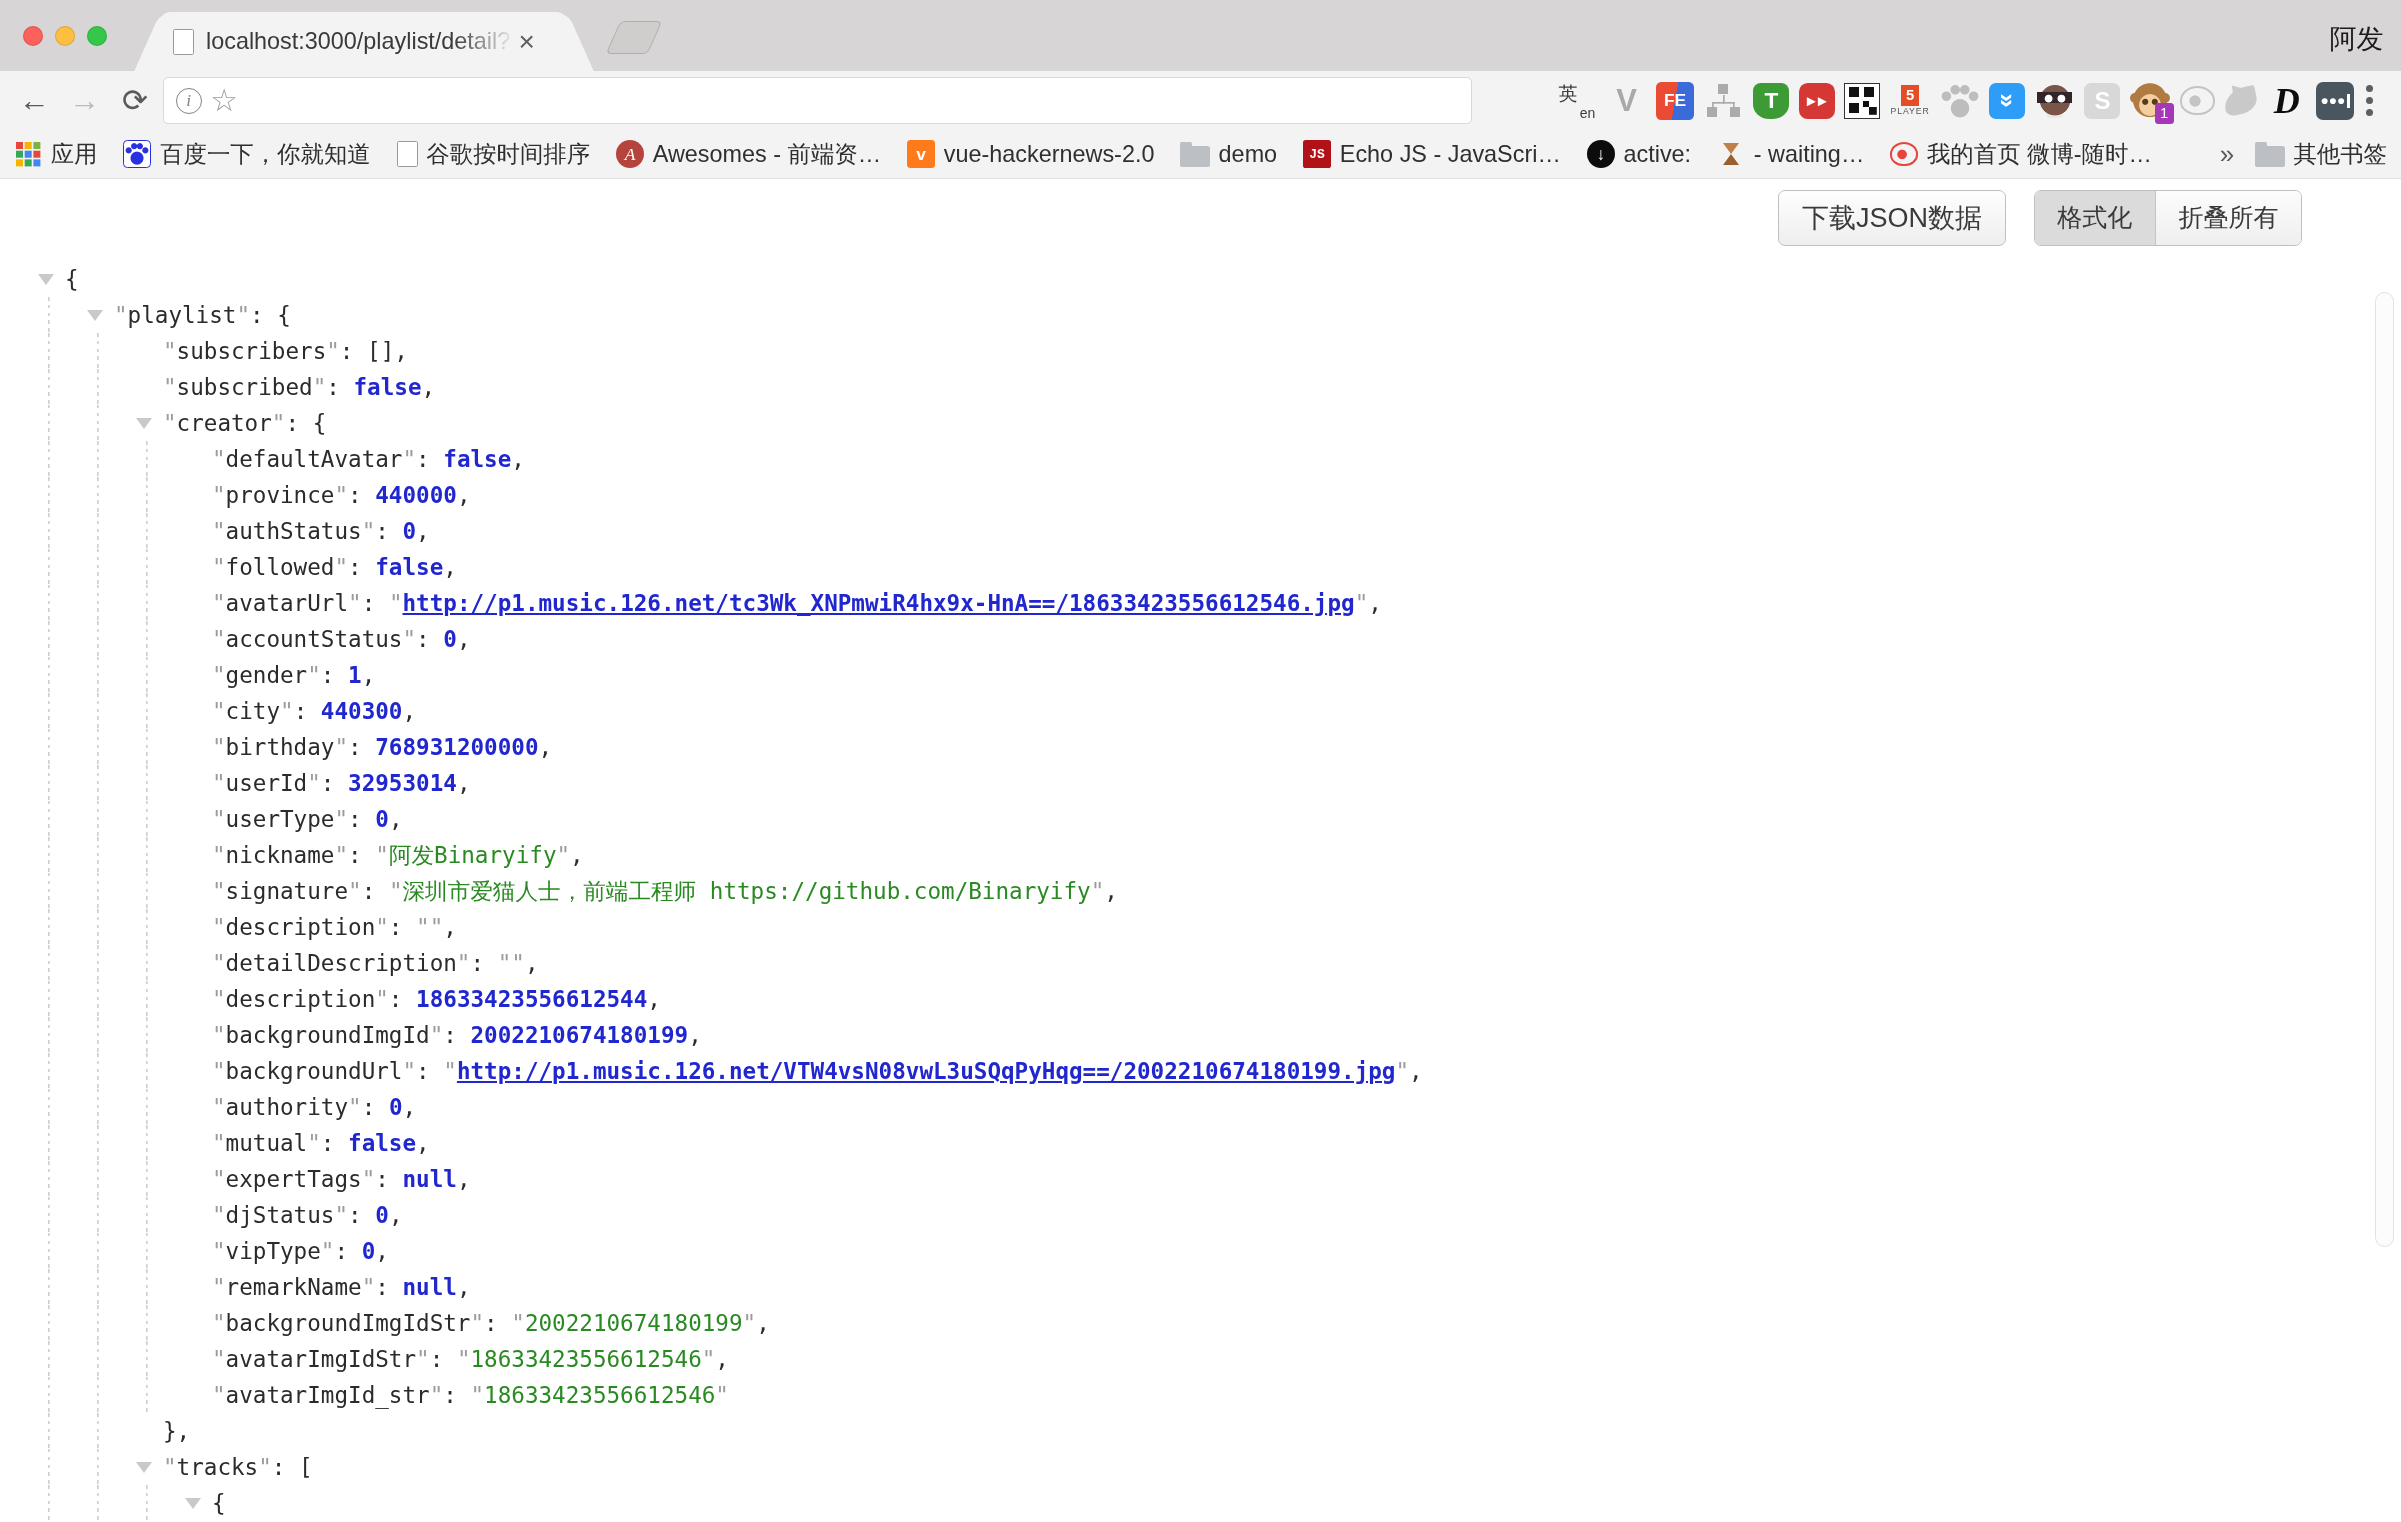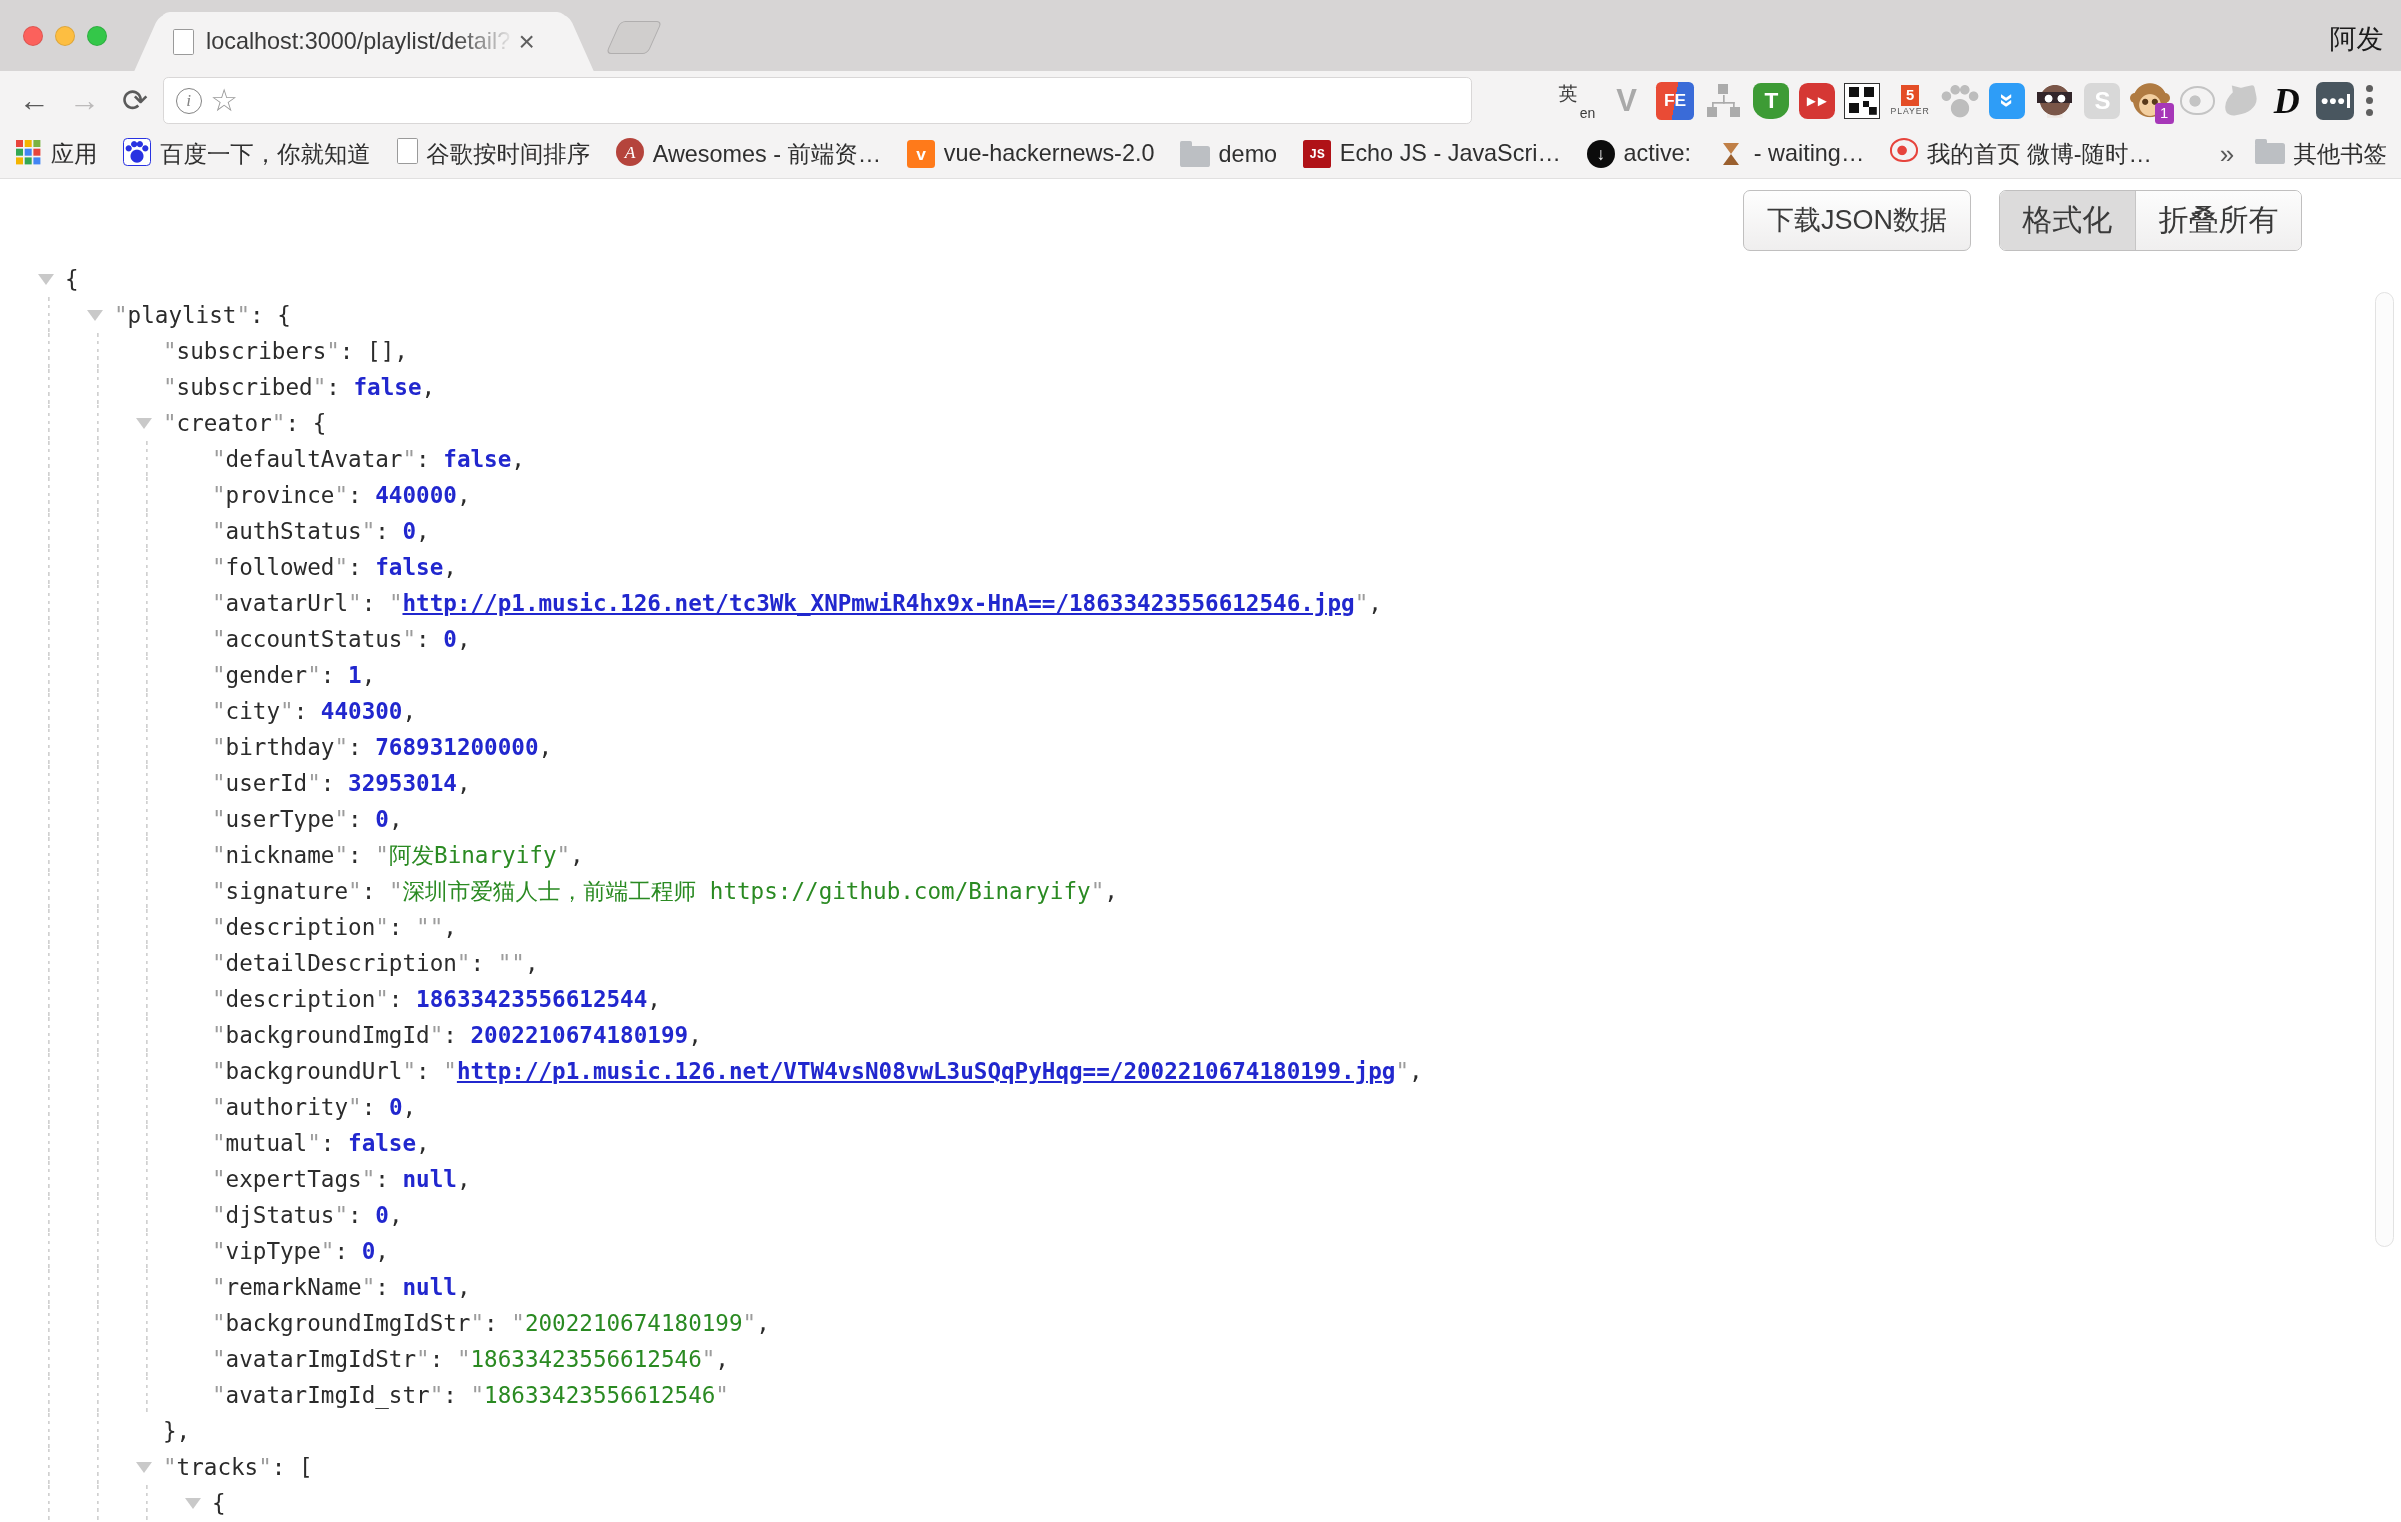--- a/index.html
+++ b/index.html
@@ -113,21 +113,21 @@
       border-right:10.4px solid transparent; border-bottom:15.6px solid #c9c9c9; transform:rotate(-30deg); }
   .ei-d-ext .g1 { font-family:"Liberation Serif",serif; font-style:italic; font-weight:bold;
       font-size:36px; color:#0d0d0d; }
   .ei-password-dots { width:38px; height:38px; border-radius:7px; background:#49565f; }
   .ei-password-dots .g1 { color:#fff; font-size:21px; font-weight:bold; letter-spacing:0.9px; }
   .ei-password-dots::after { content:""; width:2.6px; height:14px; background:#fff; margin-left:1.7px; }
 
   
   .bookmarksbar { height:49px; background:#f4f3f3; border-bottom:1.7px solid #e1e0e0; display:flex;
       align-items:center; padding:0 14px; gap:26px; font-size:23.4px; color:#2f2f2f; }
-  .bm { display:flex; gap:8.7px; white-space:nowrap; }
+  .bm { display:flex; align-items:center; gap:8.7px; white-space:nowrap; }
   .bicon { position:relative; width:28px; height:28px; flex:0 0 28px; display:flex;
       align-items:center; justify-content:center; }
   .bi-apps-grid::before { content:""; position:absolute; left:1.7px; top:1.7px; width:7px; height:7px;
       background:#e8453c; box-shadow:8.7px 0 0 #f4b400,17.4px 0 0 #7cb342,0 8.7px 0 #34a853,
       8.7px 8.7px 0 #4285f4,17.4px 8.7px 0 #e8453c,0 17.4px 0 #f4b400,8.7px 17.4px 0 #34a853,17.4px 17.4px 0 #4285f4; }
   .bi-baidu-paw { background:#fff; border:1.7px solid #2932e1; border-radius:4.3px;
       background-image:radial-gradient(circle at 50% 66%, #2932e1 0 6px, transparent 7px),
       radial-gradient(circle at 18% 36%, #2932e1 0 2.6px, transparent 3.5px),
       radial-gradient(circle at 39% 20%, #2932e1 0 2.6px, transparent 3.5px),
       radial-gradient(circle at 61% 20%, #2932e1 0 2.6px, transparent 3.5px),
@@ -154,21 +154,21 @@
       background:radial-gradient(circle at 42% 52%, #e6443c 0 4.3px, transparent 5.2px); }
   .bm-right { margin-left:auto; display:flex; align-items:center; gap:21px; }
   .overflow { font-size:26px; color:#5a5a5a; }
 
   
   .content { position:relative; background:#fff; height:1342px; }
   .actions { position:absolute; top:11.3px; right:99px; display:flex; gap:28px; }
   .btn { background:linear-gradient(#fefefe,#efeeee); border:1.7px solid #c0bfbf; border-radius:7px;
       padding:8.7px 22.6px; font-size:27px; color:#3a3a3a; }
   .seg { display:flex; border:1.7px solid #c0bfbf; border-radius:7px; overflow:hidden; }
-  .segbtn { border:0; padding:8.7px 22.6px; font-size:30px; color:#3a3a3a; }
+  .segbtn { border:0; padding:8.7px 22.6px; font-size:25px; color:#3a3a3a; }
   .seg-on { background:#dcdbdb; border-right:1.7px solid #c6c5c5; }
   .seg-off { background:linear-gradient(#fcfcfc,#f0efef); }
 
   .json { padding:82px 0 0 35px; }
   .jrow { display:flex; height:36px; line-height:36px; white-space:pre;
       font-family:"DejaVu Sans Mono", monospace; font-size:22.6px; }
   .guide { flex:0 0 49px; align-self:stretch;
       background-image:repeating-linear-gradient(to bottom, var(--guide) 0 3.5px, transparent 3.5px 7.8px);
       background-size:1.7px 100%; background-repeat:no-repeat; background-position:13px 0; }
   .arrowslot { flex:0 0 30px; position:relative; }

